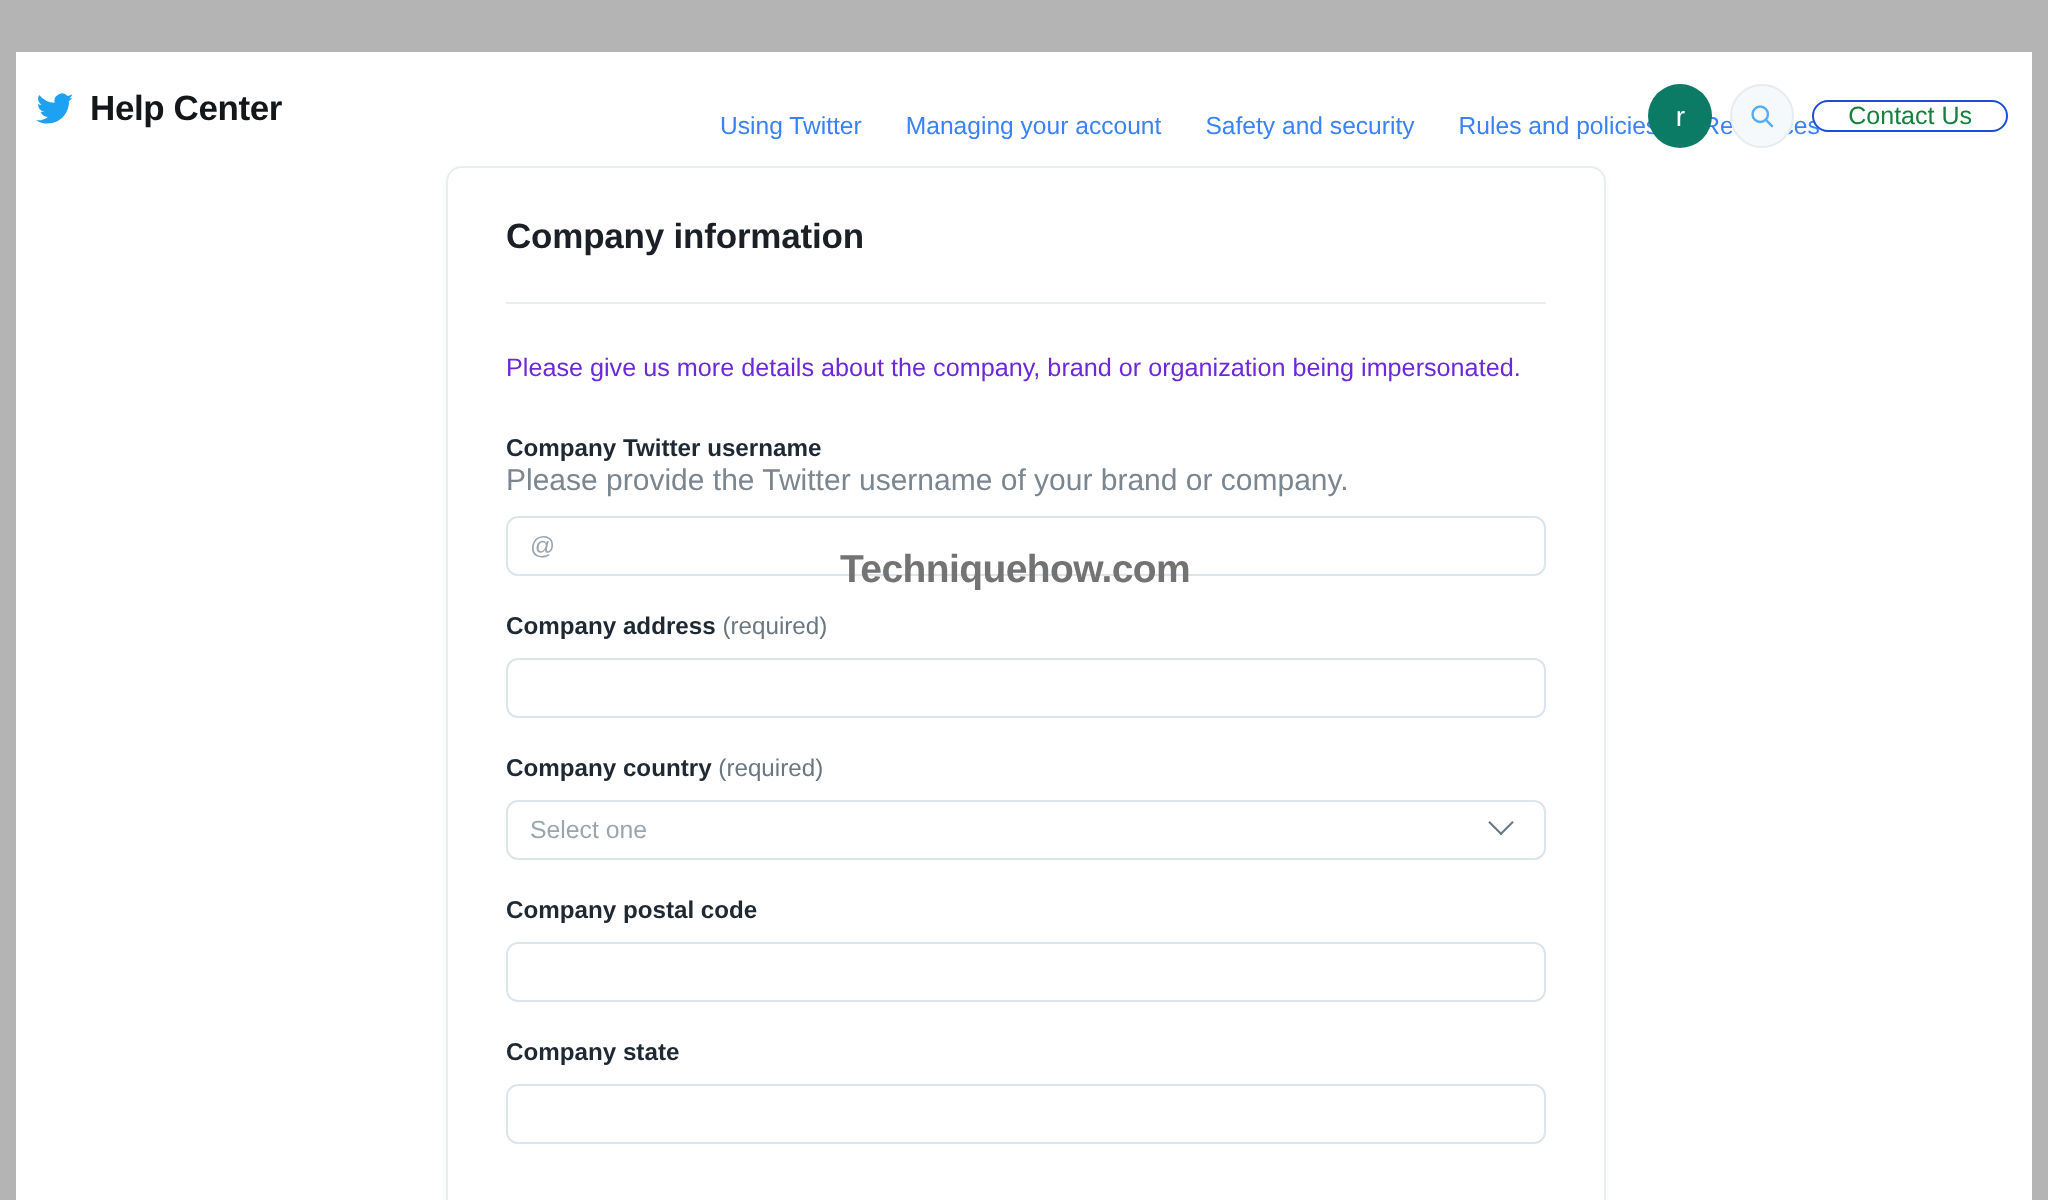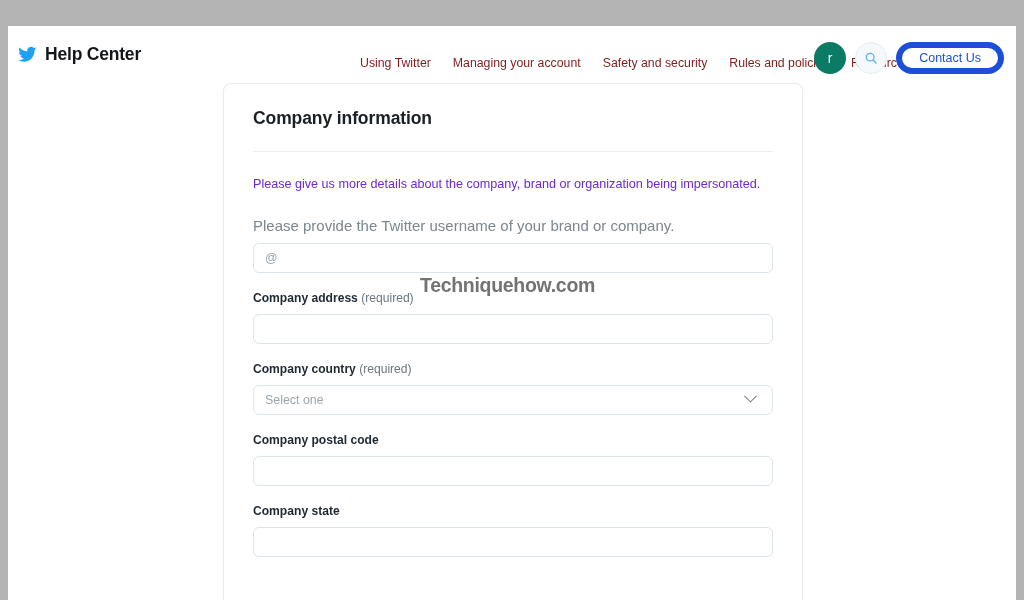--- a/index.html
+++ b/index.html
@@ -59,21 +59,21 @@
   #main-nav {
     position: absolute;
     left: 352px;
     top: 30px;
     display: flex;
     align-items: center;
     gap: 22px;
   }
   #main-nav .nav-item {
     font-size: 12.3px;
-    color: #7f1d1d;
+    color: #3b82f6;
     white-space: nowrap;
     cursor: pointer;
     display: flex;
     align-items: flex-start;
     gap: 3px;
   }
   .chev-small {
     display: inline-block;
     width: 7px; height: 7px;
     border-right: 1.2px solid #8899a6;
@@ -104,29 +104,29 @@
     width: 32px; height: 32px;
     border-radius: 50%;
     background: #f5f9fb;
     border: 1px solid #e6ecf0;
     display: flex;
     align-items: center;
     justify-content: center;
     cursor: pointer;
   }
   #contact-us-button {
-    height: 32px;
+    height: 16px;
     padding: 0 17px;
     border-radius: 18px;
-    border: 6px solid #1d4ed8;
+    border: 1px solid #1d4ed8;
     background: #ffffff;
     display: flex;
     align-items: center;
     font-size: 12.5px;
-    color: #1d4ed8;
+    color: #15803d;
     cursor: pointer;
     white-space: nowrap;
   }
 
   
   #form-card {
     position: absolute;
     left: 215px;
     top: 57px;
     width: 580px;
@@ -274,20 +274,23 @@
       </div>
     </div>
 
     <div id="form-card">
 
       <div id="card-title">Company information</div>
       <div id="card-divider"></div>
       <div id="card-intro">Please give us more details about the company, brand or organization being impersonated.</div>
 
       <div class="field" id="field-username">
+        <div class="field-label">
+          <span>Company Twitter username</span><span class="req"></span>
+        </div>
         <div class="field-hint">Please provide the Twitter username of your brand or company.</div>
         <div class="field-input">
           <span>@</span>
         </div>
       </div>
 
       <div class="field" id="field-address">
         <div class="field-label">
           <span>Company address</span><span class="req"> (required)</span>
         </div>

